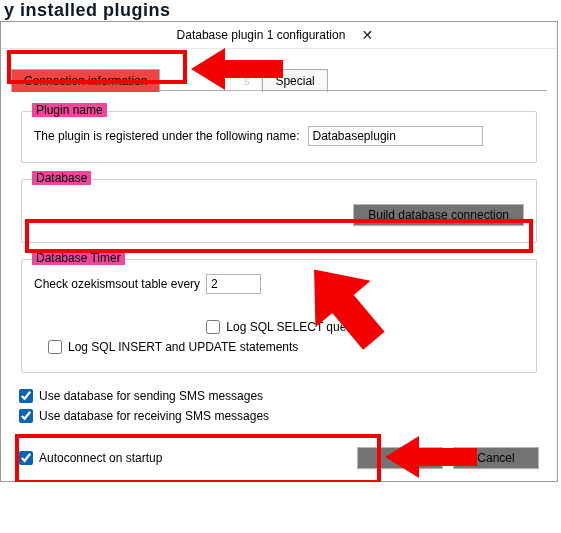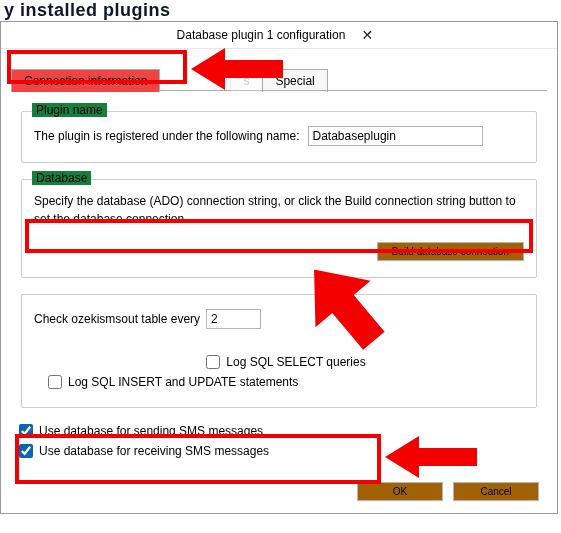--- a/index.html
+++ b/index.html
@@ -85,21 +85,21 @@
     border: 1px solid #cfcfcf;
     border-radius: 2px;
     margin: 8px 2px 16px 2px;
     padding: 10px 12px 12px 12px;
     position: relative;
   }
   .fieldset-legend {
     position: absolute;
     top: -9px;
     left: 10px;
-    background: #15803d;
+    background: #ec4899;
     padding: 0 4px;
     font-size: 12px;
   }
   .row {
     display: flex;
     align-items: center;
     gap: 8px;
     margin: 4px 0;
   }
   .desc {
@@ -114,23 +114,23 @@
     height: 20px;
     box-sizing: border-box;
     font-family: inherit;
   }
   input.num {
     width: 55px;
     text-align: left;
   }
   button.winbtn {
     border: 1px solid #b5b5b5;
-    background: #a16207;
+    background: #737373;
     padding: 3px 14px;
-    font-size: 10px;
+    font-size: 12px;
     cursor: pointer;
     box-shadow: 0 1px 0 rgba(0,0,0,.05);
   }
   .checkbox-row {
     display: flex;
     align-items: center;
     gap: 6px;
     margin: 6px 0;
   }
   input[type=checkbox] {
@@ -187,27 +187,27 @@
     <div class="fieldset">
       <div class="fieldset-legend">Plugin name</div>
       <div class="row">
         <div class="desc" style="margin:0;">The plugin is registered under the following name:</div>
         <input class="text" style="width: 175px;" value="Databaseplugin">
       </div>
     </div>
 
     <div class="fieldset">
       <div class="fieldset-legend">Database</div>
-      <div class="desc">Specify the database (ADO) connection string, or click the Build connection string button to set the database connection.</div>
       <div class="row" style="justify-content:flex-end; margin-top:14px;">
         <button class="winbtn">Build database connection</button>
       </div>
     </div>
 
     <div class="fieldset">
+      <div class="fieldset-legend">Database Timer</div>
       <div class="row" style="gap:6px;">
         <span>Check ozekismsout table every</span>
         <input class="text num" value="2" style="">
       </div>
       <div class="checkbox-row" style="margin-left:14px; margin-top:26px;justify-content:center;">
         <input type="checkbox" style="">
         <span>Log SQL SELECT queries</span>
       </div>
       <div class="checkbox-row" style="margin-left:14px;">
         <input type="checkbox" style="">
@@ -220,20 +220,24 @@
       <span>Use database for sending SMS messages</span>
     </div>
     <div class="checkbox-row">
       <input type="checkbox" checked="" style="">
       <span>Use database for receiving SMS messages</span>
     </div>
 
   </div>
 
   <div class="bottom-strip">
+    <div class="checkbox-row" style="margin:0;">
+      <input type="checkbox" checked="" style="">
+      <span>Autoconnect on startup</span>
+    </div>
     <div class="spacer"></div>
     <button class="winbtn" style="width:86px;">OK</button>
     <button class="winbtn" style="width:86px;">Cancel</button>
   </div>
 
   <div class="annot-overlay">
 
     <div class="hl-abs" style="left:6px; top:28px; width:180px; height:34px;"></div>
 
     <div class="hl-abs" style="left:24px; top:197px; width:508px; height:34px;"></div>

